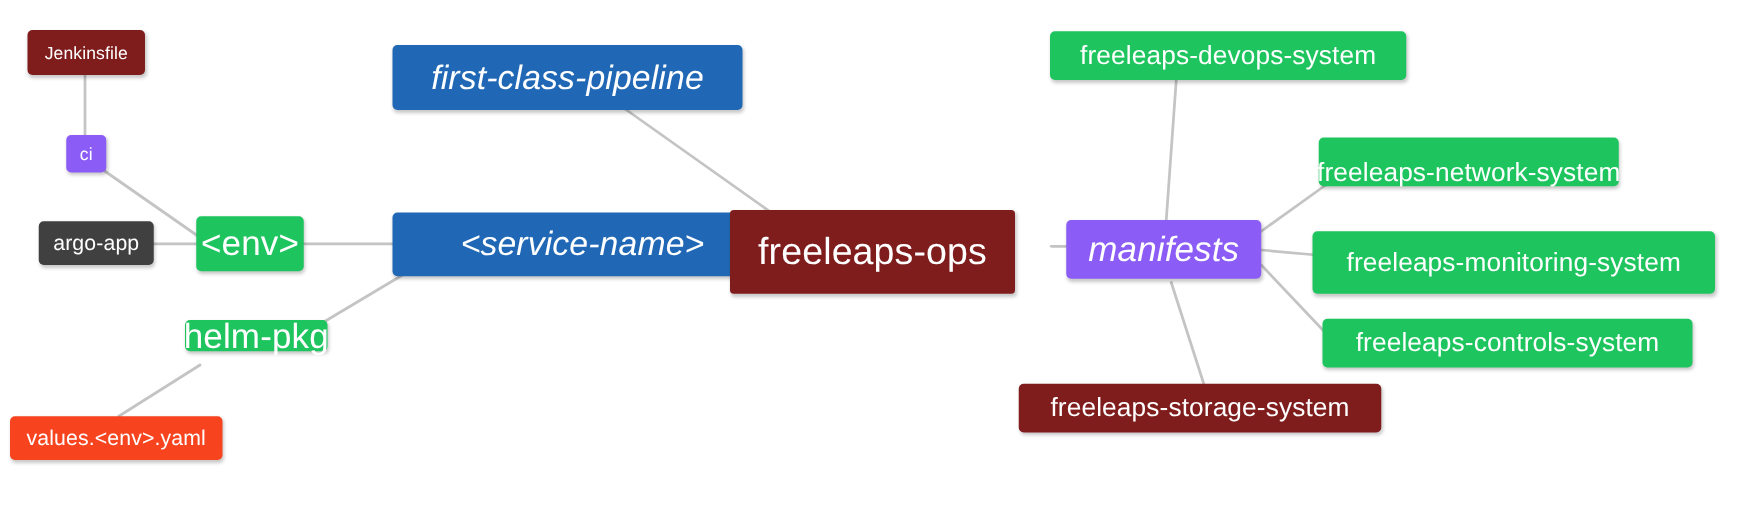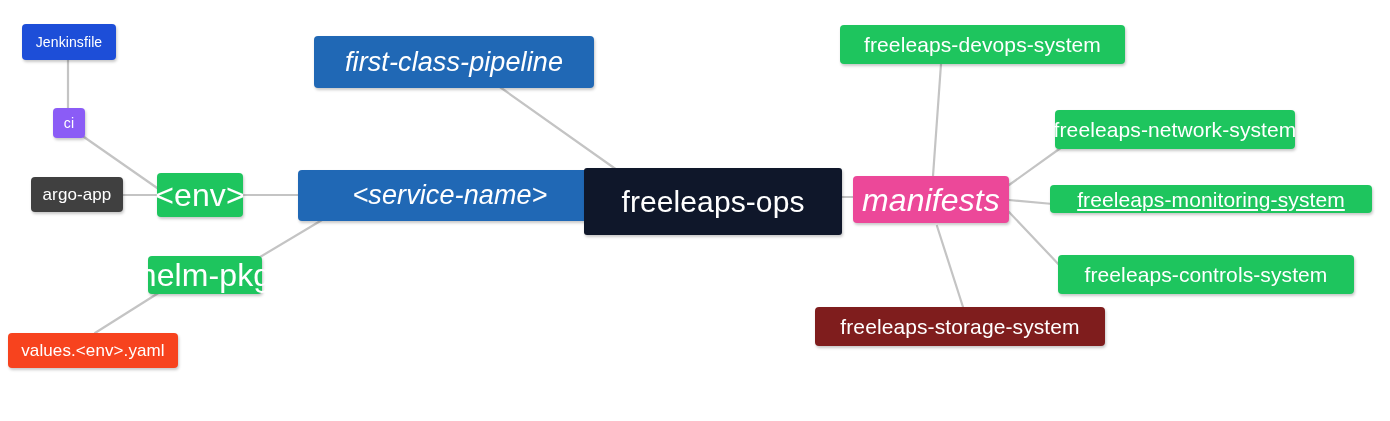--- a/index.html
+++ b/index.html
@@ -45,21 +45,21 @@
     background: #3c3632;
     border-radius: 3px;
   }
   .n-blue   { background: #2068b5; font-style: italic; }
   .n-green  { background: #1ec55e; }
   .n-orange { background: #fba52c; }
   .n-red    { background: #f7431e; }
 
   .sz-root   { font-size: 30px; }
   .sz-xl     { font-size: 27px; }
-  .sz-lg     { font-size: 32px; align-items: center; }
+  .sz-lg     { font-size: 28px; align-items: center; }
   .sz-md     { font-size: 21px; }
   .sz-sm     { font-size: 17px; }
   .sz-xs     { font-size: 14px; }
 </style>
 </head>
 <body>
 
 <div id="mindmap" style="background: rgb(255, 255, 255);">
 
   <svg id="edges" viewBox="0 0 1390 421" preserveAspectRatio="none">
@@ -77,69 +77,69 @@
       <path d="M 841,197 L 855,197"></path>
 
       <path d="M 933,176 L 941,64"></path>
       <path d="M 1009,185 L 1062,147"></path>
       <path d="M 1009,200 L 1053,204"></path>
       <path d="M 1009,212 L 1063,269"></path>
       <path d="M 937,226 L 963,307"></path>
     </g>
   </svg>
 
-  <div class="node n-orange sz-xs" style="left: 22px; top: 24px; width: 94px; height: 36px; background: #1d4ed8;">
+  <div class="node n-orange sz-xs" style="left: 22px; top: 24px; width: 94px; height: 36px; background: #7f1d1d;">
     <span>Jenkinsfile</span>
   </div>
 
   <div class="node n-red sz-xs" style="left: 53px; top: 108px; width: 32px; height: 30px; background: #8b5cf6;">
     <span>ci</span>
   </div>
 
   <div class="node n-red sz-sm" style="left: 31px; top: 177px; width: 92px; height: 35px; background: #404040;">
     <span>argo-app</span>
   </div>
 
   <div class="node n-green sz-lg" style="left: 157px; top: 173px; width: 86px; height: 44px; background: rgb(30, 197, 94);">
     <span>&lt;env&gt;</span>
   </div>
 
-  <div class="node n-green sz-lg" style="left: 148px; top: 256px; width: 114px; height: 38px; background: rgb(30, 197, 94);">
+  <div class="node n-green sz-lg" style="left: 148px; top: 256px; width: 114px; height: 25px; background: rgb(30, 197, 94);">
     <span>helm-pkg</span>
   </div>
 
   <div class="node n-red sz-sm" style="left: 8px; top: 333px; width: 170px; height: 35px; background: rgb(247, 67, 30);">
     <span>values.&lt;env&gt;.yaml</span>
   </div>
 
   <div class="node n-blue sz-xl" style="left: 314px; top: 36px; width: 280px; height: 52px; background: rgb(32, 104, 181);">
     <span>first-class-pipeline</span>
   </div>
 
-  <div class="node n-blue sz-xl" style="left: 298px; top: 170px; width: 304px; height: 51px; background: rgb(32, 104, 181);">
+  <div class="node n-blue sz-xl" style="left: 314px; top: 170px; width: 304px; height: 51px; background: rgb(32, 104, 181);">
     <span>&lt;service-name&gt;</span>
   </div>
 
-  <div class="node n-root sz-root" style="left: 584px; top: 168px; width: 258px; height: 67px; background: #0f172a;">
+  <div class="node n-root sz-root" style="left: 584px; top: 168px; width: 228px; height: 67px; background: #7f1d1d;">
     <span>freeleaps-ops</span>
   </div>
 
-  <div class="node n-blue sz-lg" style="left: 853px; top: 176px; width: 156px; height: 47px; background: #ec4899;">
+  <div class="node n-blue sz-lg" style="left: 853px; top: 176px; width: 156px; height: 47px; background: #8b5cf6;">
     <span>manifests</span>
   </div>
 
   <div class="node n-green sz-md" style="left: 840px; top: 25px; width: 285px; height: 39px; background: rgb(30, 197, 94);">
     <span>freeleaps-devops-system</span>
   </div>
 
-  <div class="node n-green sz-md" style="left: 1055px; top: 110px; width: 240px; height: 39px; background: rgb(30, 197, 94);">
+  <div class="node n-green sz-md" style="left: 1055px; top: 110px; width: 240px; height: 39px; background: rgb(30, 197, 94); align-items: flex-end;">
     <span>freeleaps-network-system</span>
   </div>
 
-  <div class="node n-green sz-md" style="left: 1050px; top: 185px; width: 322px; height: 28px; background: rgb(30, 197, 94); text-decoration: underline;">
+  <div class="node n-green sz-md" style="left: 1050px; top: 185px; width: 322px; height: 50px; background: rgb(30, 197, 94);">
     <span>freeleaps-monitoring-system</span>
   </div>
 
   <div class="node n-green sz-md" style="left: 1058px; top: 255px; width: 296px; height: 39px; background: rgb(30, 197, 94);">
     <span>freeleaps-controls-system</span>
   </div>
 
   <div class="node n-green sz-md" style="left: 815px; top: 307px; width: 290px; height: 39px; background: #7f1d1d;">
     <span>freeleaps-storage-system</span>
   </div>

